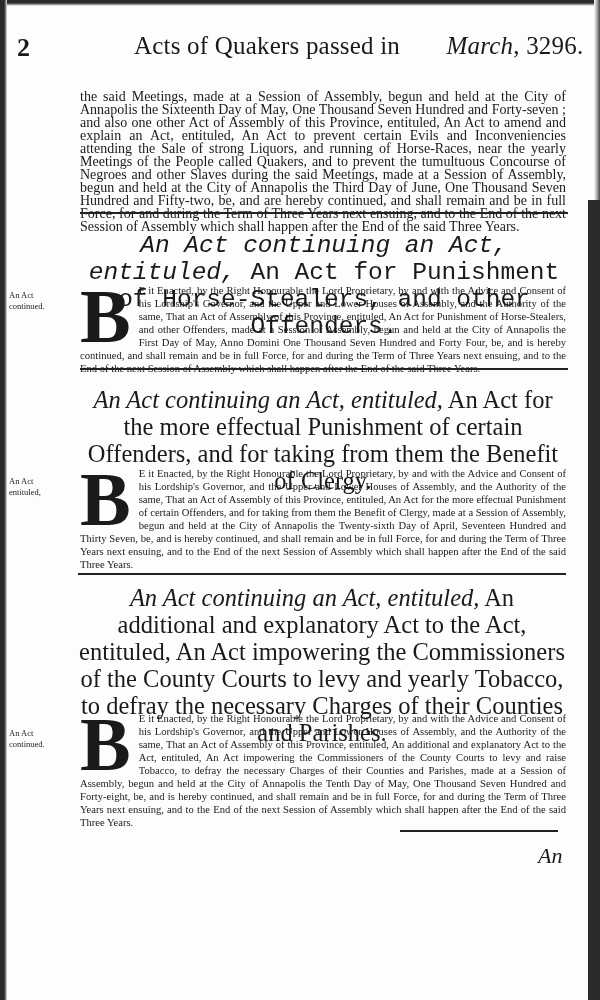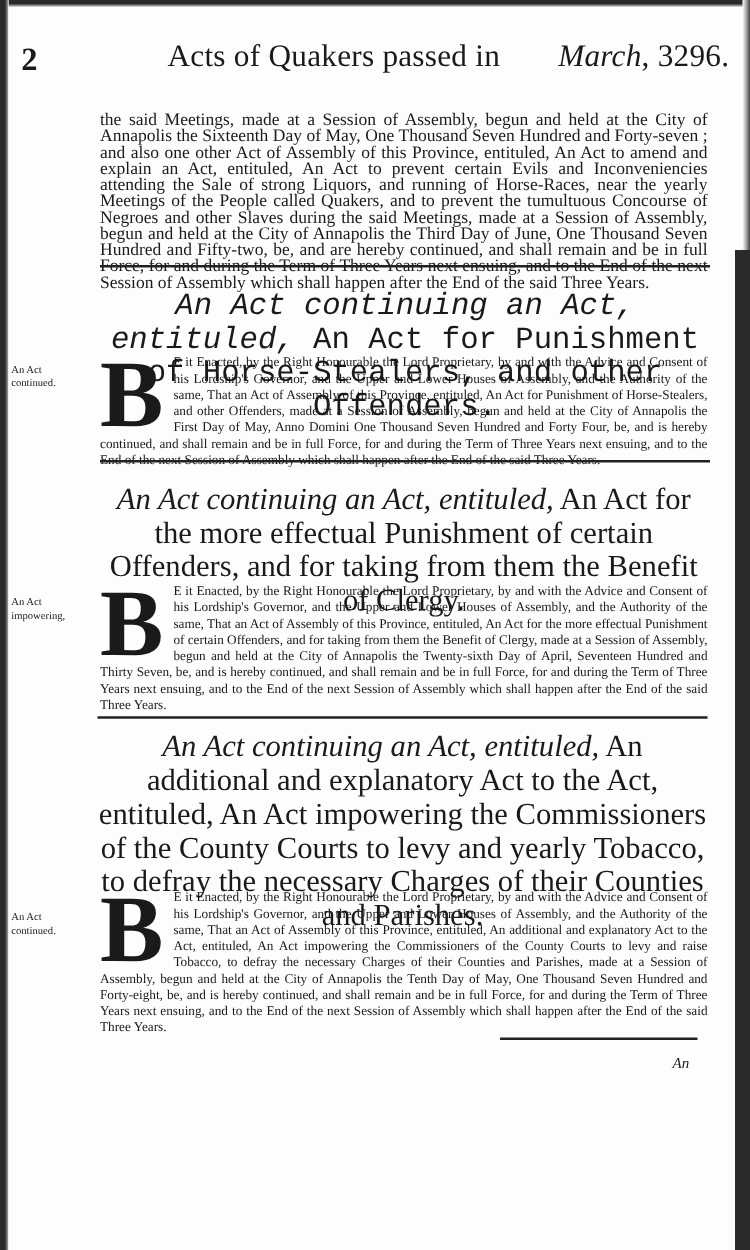--- a/index.html
+++ b/index.html
@@ -23,21 +23,21 @@
 
   .title { position:absolute; text-align:center; font-size:24.5px; line-height:27px; }
   .title i { font-style:italic; }
 
   .margin-note { position:absolute; left:9px; width:55px; font-size:8.5px; line-height:11px; }
 
   .act { position:absolute; left:80px; width:486px; font-size:10.6px; line-height:13px; text-align:justify; }
   .dropcap { float:left; font-size:76px; line-height:60px; font-weight:bold; height:62px;
              margin:2px 8px 0 0; font-family:"Liberation Serif","DejaVu Serif",serif; }
 
-  .catchword { position:absolute; left:538px; top:843px; font-size:12px; font-style:italic; }
+  .catchword { position:absolute; left:538px; top:843px; font-size:22px; font-style:italic; }
 </style>
 </head>
 <body>
 
 <div class="edge-top"></div>
 <div class="edge-left"></div>
 <div class="edge-right-top"></div>
 <div class="edge-right"></div>
 
 <div class="page-num">2</div>
@@ -47,21 +47,21 @@
 
 <div class="rule" style="left:80px; top:212px; width:488px;"></div>
 
 <div class="title" style="left:80px; top:232px; width:488px;font-family:Liberation Mono, monospace;"><i>An Act continuing an Act, entituled,</i><span> An Act for Punishment of Horse-Stealers, and other Offenders.</span></div>
 <div class="margin-note" style="top:290px;">An Act continued.</div>
 <div class="act" style="top:284px;"><span class="dropcap">B</span><span>E it Enacted, by the Right Honourable the Lord Proprietary, by and with the Advice and Consent of his Lordship's Governor, and the Upper and Lower Houses of Assembly, and the Authority of the same, That an Act of Assembly of this Province, entituled, An Act for Punishment of Horse-Stealers, and other Offenders, made at a Session of Assembly, begun and held at the City of Annapolis the First Day of May, Anno Domini One Thousand Seven Hundred and Forty Four, be, and is hereby continued, and shall remain and be in full Force, for and during the Term of Three Years next ensuing, and to the End of the next Session of Assembly which shall happen after the End of the said Three Years.</span></div>
 
 <div class="rule" style="left:80px; top:368px; width:488px;"></div>
 
 <div class="title" style="left:78px; top:386px; width:490px;text-align:center;"><i>An Act continuing an Act, entituled,</i><span> An Act for the more effectual Punishment of certain Offenders, and for taking from them the Benefit of Clergy.</span></div>
-<div class="margin-note" style="top:476px;">An Act impowering,</div>
+<div class="margin-note" style="top:476px;">An Act entituled,</div>
 <div class="act" style="top:467px;"><span class="dropcap">B</span><span>E it Enacted, by the Right Honourable the Lord Proprietary, by and with the Advice and Consent of his Lordship's Governor, and the Upper and Lower Houses of Assembly, and the Authority of the same, That an Act of Assembly of this Province, entituled, An Act for the more effectual Punishment of certain Offenders, and for taking from them the Benefit of Clergy, made at a Session of Assembly, begun and held at the City of Annapolis the Twenty-sixth Day of April, Seventeen Hundred and Thirty Seven, be, and is hereby continued, and shall remain and be in full Force, for and during the Term of Three Years next ensuing, and to the End of the next Session of Assembly which shall happen after the End of the said Three Years.</span></div>
 
 <div class="rule" style="left:78px; top:573px; width:488px;"></div>
 
 <div class="title" style="left:78px; top:584px; width:488px;"><i>An Act continuing an Act, entituled,</i><span> An additional and explanatory Act to the Act, entituled, An Act impowering the Commissioners of the County Courts to levy and yearly Tobacco, to defray the necessary Charges of their Counties and Parishes.</span></div>
 <div class="margin-note" style="top:728px;">An Act continued.</div>
 <div class="act" style="top:712px;"><span class="dropcap">B</span><span>E it Enacted, by the Right Honourable the Lord Proprietary, by and with the Advice and Consent of his Lordship's Governor, and the Upper and Lower Houses of Assembly, and the Authority of the same, That an Act of Assembly of this Province, entituled, An additional and explanatory Act to the Act, entituled, An Act impowering the Commissioners of the County Courts to levy and raise Tobacco, to defray the necessary Charges of their Counties and Parishes, made at a Session of Assembly, begun and held at the City of Annapolis the Tenth Day of May, One Thousand Seven Hundred and Forty-eight, be, and is hereby continued, and shall remain and be in full Force, for and during the Term of Three Years next ensuing, and to the End of the next Session of Assembly which shall happen after the End of the said Three Years.</span></div>
 
 <div class="rule" style="left:400px; top:830px; width:158px;"></div>
 

